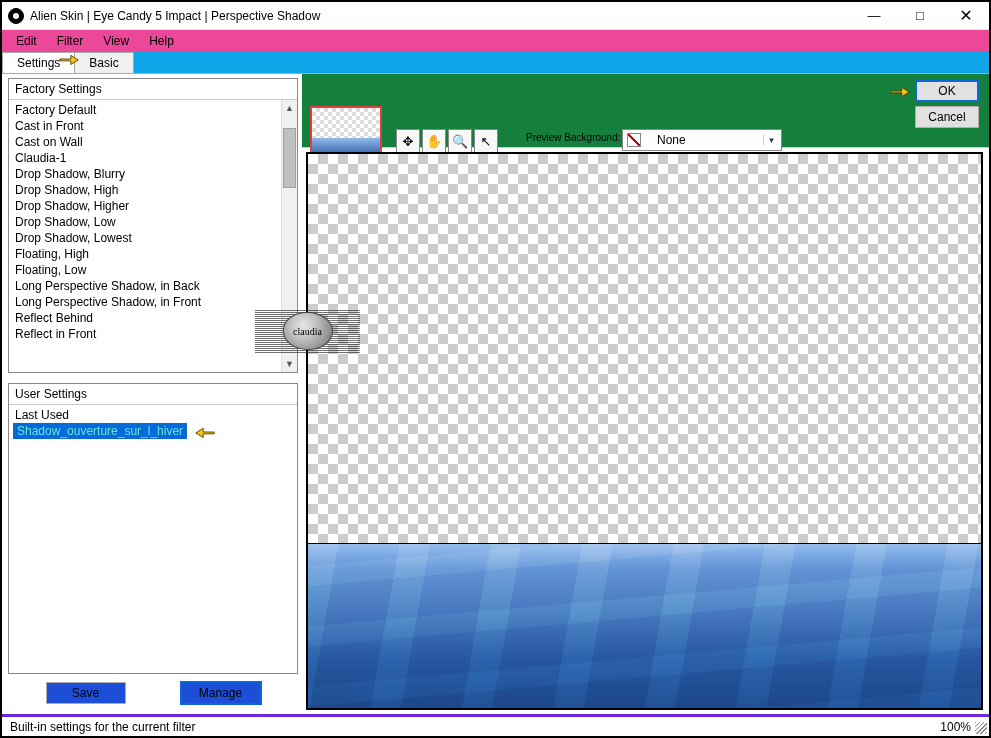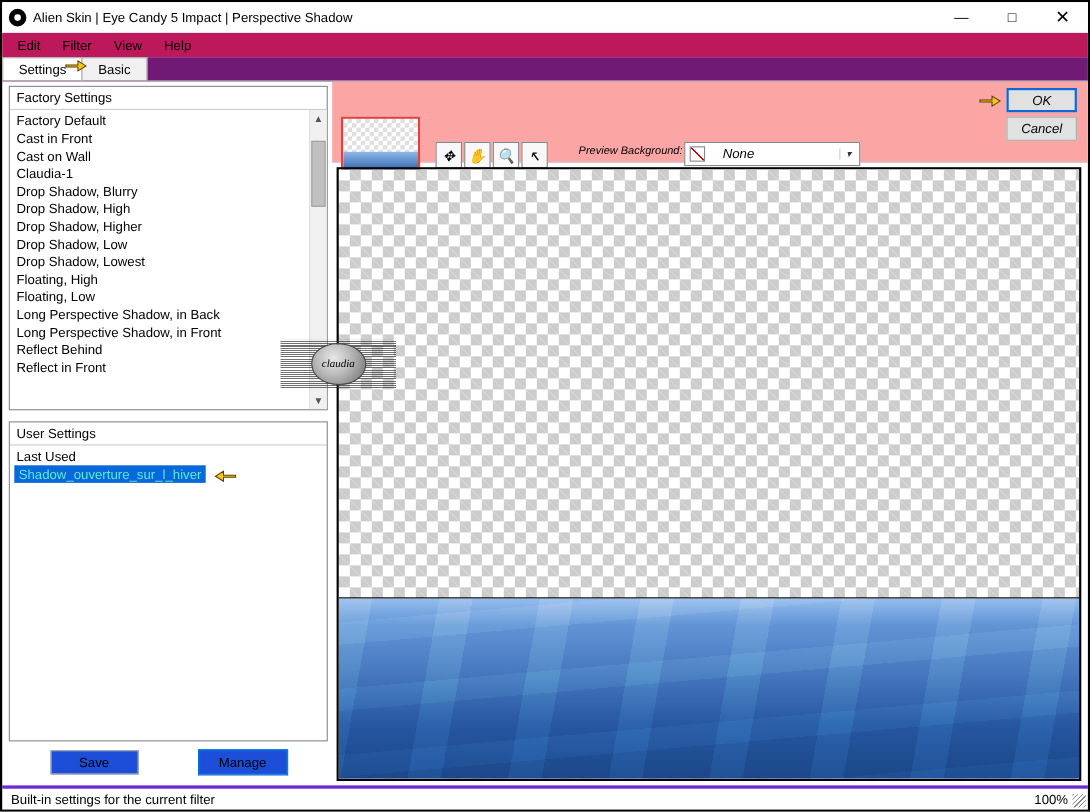--- a/index.html
+++ b/index.html
@@ -5,23 +5,23 @@
 * { box-sizing: border-box; margin: 0; padding: 0; font-family: "Segoe UI", Tahoma, sans-serif; font-size: 12px; }
 body { background: #fff; overflow: hidden; }
 .window { width: 991px; height: 738px; border: 2px solid #000; display: flex; flex-direction: column; background: #fff; position: relative; }
 .titlebar { height: 28px; display: flex; align-items: center; padding-left: 6px; background: #fff; border-bottom: 1px solid #e5e5e5; }
 .titlebar-icon { width: 16px; height: 16px; border-radius: 50%; background: #000; border: 1px solid #000; margin-right: 6px; display: inline-block; position: relative; }
 .titlebar-icon::after { content: ""; position: absolute; width: 6px; height: 6px; background: #fff; border-radius: 50%; top: 4px; left: 4px; }
 .title-text { flex: 1; font-size: 12px; color: #000; }
 .win-controls { display: flex; }
 .win-btn { width: 46px; height: 26px; display: flex; align-items: center; justify-content: center; font-size: 13px; color: #000; }
 .win-btn.close { font-size: 16px; }
-.menubar { height: 22px; display: flex; align-items: center; padding-left: 4px; background: #be185d; }
+.menubar { height: 22px; display: flex; align-items: center; padding-left: 4px; background: #ec4899; }
 .menubar span { padding: 2px 10px; font-size: 12px; cursor: default; }
-.tabbar { height: 22px; display: flex; align-items: flex-end; border-bottom: 1px solid #aaa; background: #701a75; position: relative; }
+.tabbar { height: 22px; display: flex; align-items: flex-end; border-bottom: 1px solid #aaa; background: #0ea5e9; position: relative; }
 .tab { padding: 3px 14px; border: 1px solid #aaa; border-bottom: none; background: #fff; margin-right: -1px; font-size: 12px; position: relative; }
 .tab.inactive { background: #f0f0f0; }
 .pointer-hand { position: absolute; width: 22px; height: 18px; pointer-events: none; }
 .pointer-hand svg { width: 100%; height: 100%; }
 .content { flex: 1; display: flex; overflow: hidden; }
 .left-panel { width: 300px; display: flex; flex-direction: column; padding: 4px 4px 2px 6px; position: relative; }
 .listbox { border: 1px solid #888; background: #fff; display: flex; flex-direction: column; position: relative; }
 .listbox.top { height: 295px; margin-bottom: 10px; }
 .listbox.bottom { flex: 1; }
 .list-header { padding: 3px 6px; font-size: 12px; border-bottom: 1px solid #ccc; }
@@ -29,21 +29,21 @@
 .list-item { padding: 1px 6px; font-size: 12px; white-space: nowrap; cursor: default; }
 .list-item.selected { background: #0969da; color: #5eead4; display: inline-block; margin-left: 4px; padding: 1px 4px; }
 .scrollbar { position: absolute; right: 0; top: 0; bottom: 0; width: 16px; background: #f0f0f0; border-left: 1px solid #ddd; }
 .scroll-thumb { position: absolute; left: 1px; right: 1px; top: 28px; height: 60px; background: #c0c0c0; border: 1px solid #a0a0a0; }
 .scroll-btn { position: absolute; left: 0; right: 0; height: 16px; background: #f0f0f0; display:flex; align-items:center; justify-content:center; font-size:9px; color:#555; }
 .scroll-btn.up { top:0; } .scroll-btn.down { bottom:0; }
 .btn-row { display: flex; justify-content: space-around; padding: 8px 30px; gap: 40px; }
 .btn { width: 80px; height: 22px; border: 1px solid #adadad; background: #1d4ed8; display: flex; align-items: center; justify-content: center; font-size: 12px; cursor: pointer; }
 .btn.active { border: 1px solid #0969da; outline: 1px solid #0969da; }
 .right-panel { flex: 1; display: flex; flex-direction: column; position: relative; }
-.toolbar-area { height: 74px; background: #fca5a5; border-bottom: 1px solid #ccc; position: relative; font-style: italic; }
+.toolbar-area { height: 74px; background: #15803d; border-bottom: 1px solid #ccc; position: relative; }
 .ok-btn, .cancel-btn { position: absolute; right: 10px; width: 64px; height: 22px; border: 1px solid #adadad; background: #e1e1e1; display: flex; align-items: center; justify-content: center; cursor: pointer; }
 .ok-btn { top: 6px; border: 2px solid #0969da; }
 .cancel-btn { top: 32px; }
 .thumbnail { position: absolute; left: 8px; top: 32px; width: 72px; height: 52px; border: 2px solid #e0423e; background: #fff; overflow: hidden; }
 .thumb-trans { position:absolute; inset:0; background-image: linear-gradient(45deg,#ddd 25%,transparent 25%,transparent 75%,#ddd 75%),linear-gradient(45deg,#ddd 25%,transparent 25%,transparent 75%,#ddd 75%); background-size:8px 8px; background-position:0 0,4px 4px; }
 .thumb-floor { position:absolute; left:0; right:0; bottom:0; height:18px; background: linear-gradient(180deg,#8fb9e8 0%,#2d5fa8 100%); }
 .tool-icons { position: absolute; left: 94px; top: 55px; display: flex; gap: 2px; }
 .tool-icon { width: 24px; height: 24px; border: 1px solid #888; background: #f8f8f8; display:flex; align-items:center; justify-content:center; font-size:13px; }
 .preview-bg-label { position: absolute; left: 224px; top: 58px; font-size: 10px; }
 .preview-bg-select { position: absolute; left: 320px; top: 55px; width: 160px; height: 22px; border: 1px solid #888; background: #fff; display: flex; align-items: center; padding-left: 4px; gap:16px; }

